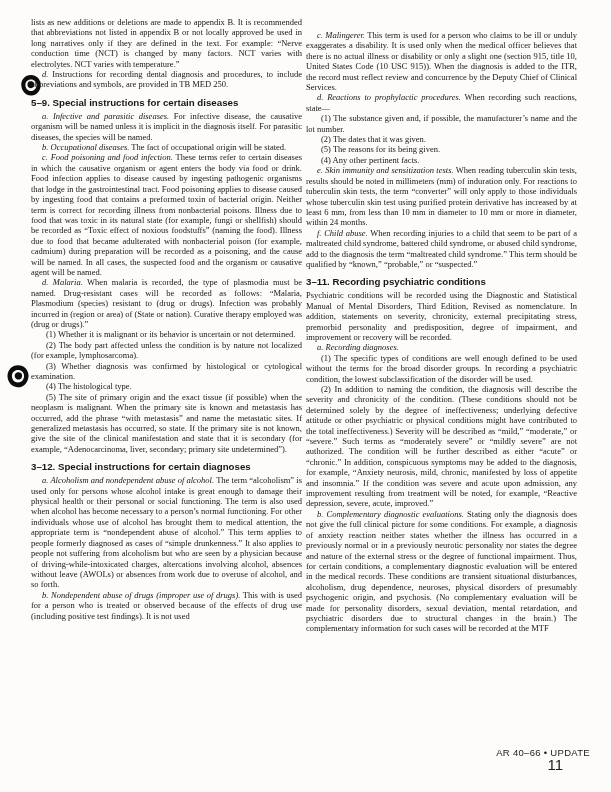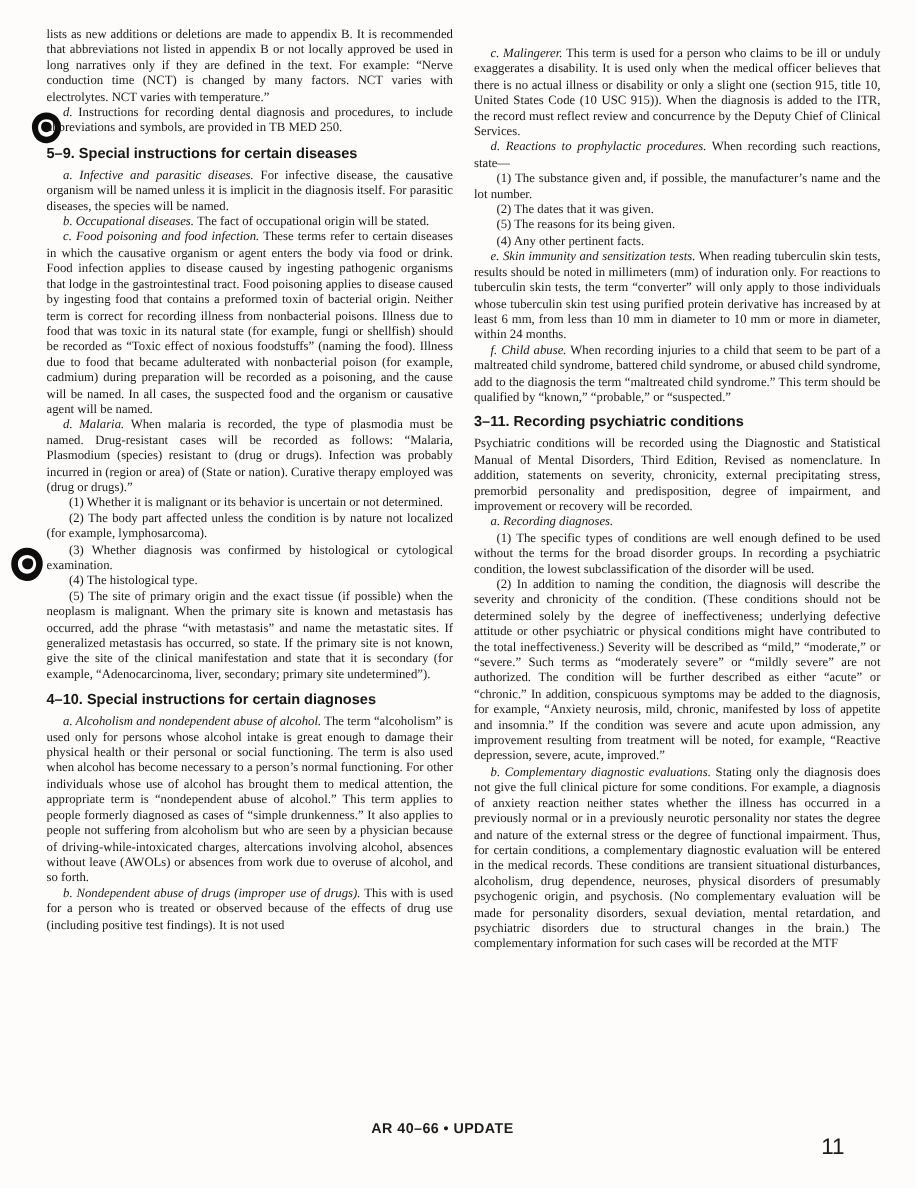--- a/index.html
+++ b/index.html
@@ -6,21 +6,21 @@
   .page {
     position:relative;
     width:611px; height:792px;
     background:#fdfcfa;
     overflow:hidden;
     font-family:"Liberation Serif", serif;
     color:#171717;
   }
   .columns {
     position:absolute; top:17px; left:31px;
-    display:flex; gap:14px;
+    display:flex; gap:4px;
   }
   .col {
     width:271px;
     font-size:8.5px;
     line-height:10.4px;
     text-align:justify;
     hyphens:auto;
     -webkit-hyphens:auto;
   }
   .col-right { margin-top:13px; }
@@ -34,25 +34,24 @@
     font-size:9.7px;
     line-height:11px;
     font-weight:700;
     margin:7px 0 3px 0;
     text-align:left;
     text-indent:0;
     hyphens:none;
   }
   .footer-docid {
     position:absolute; top:747px; left:0; width:590px;
-    text-align:center;
+    text-align:right;
     font-family:"Liberation Sans", sans-serif;
     font-size:9.5px; letter-spacing:0.3px;
     color:#1b1b1b;
-    font-weight:bold;
   }
   .footer-page {
     position:absolute; top:756px; right:48px;
     font-family:"Liberation Sans", sans-serif;
     font-size:15px; color:#1b1b1b;
   }
   .blot { position:absolute; }
   .blot-1 { left:19px; top:73px; width:24px; height:25px; }
   .blot-2 { left:5px; top:362px; width:26px; height:29px; transform:scaleX(-1); }
 </style>
@@ -82,21 +81,21 @@
       <h3 class="heading">5–9. Special instructions for certain diseases</h3>
       <p class="lettered"><span class="lead">a. Infective and parasitic diseases.</span><span> For infective disease, the causative organism will be named unless it is implicit in the diagnosis itself. For parasitic diseases, the species will be named.</span></p>
       <p class="lettered"><span class="lead">b. Occupational diseases.</span><span> The fact of occupational origin will be stated.</span></p>
       <p class="lettered"><span class="lead">c. Food poisoning and food infection.</span><span> These terms refer to certain diseases in which the causative organism or agent enters the body via food or drink. Food infection applies to disease caused by ingesting pathogenic organisms that lodge in the gastrointestinal tract. Food poisoning applies to disease caused by ingesting food that contains a preformed toxin of bacterial origin. Neither term is correct for recording illness from nonbacterial poisons. Illness due to food that was toxic in its natural state (for example, fungi or shellfish) should be recorded as “Toxic effect of noxious foodstuffs” (naming the food). Illness due to food that became adulterated with nonbacterial poison (for example, cadmium) during preparation will be recorded as a poisoning, and the cause will be named. In all cases, the suspected food and the organism or causative agent will be named.</span></p>
       <p class="lettered"><span class="lead">d. Malaria.</span><span> When malaria is recorded, the type of plasmodia must be named. Drug-resistant cases will be recorded as follows: “Malaria, Plasmodium (species) resistant to (drug or drugs). Infection was probably incurred in (region or area) of (State or nation). Curative therapy employed was (drug or drugs).”</span></p>
       <p class="item"><span>(1) Whether it is malignant or its behavior is uncertain or not determined.</span></p>
       <p class="item"><span>(2) The body part affected unless the condition is by nature not localized (for example, lymphosarcoma).</span></p>
       <p class="item"><span>(3) Whether diagnosis was confirmed by histological or cytological examination.</span></p>
       <p class="item"><span>(4) The histological type.</span></p>
       <p class="item"><span>(5) The site of primary origin and the exact tissue (if possible) when the neoplasm is malignant. When the primary site is known and metastasis has occurred, add the phrase “with metastasis” and name the metastatic sites. If generalized metastasis has occurred, so state. If the primary site is not known, give the site of the clinical manifestation and state that it is secondary (for example, “Adenocarcinoma, liver, secondary; primary site undetermined”).</span></p>
-      <h3 class="heading">4–10. Special instructions for certain diagnoses</h3>
+      <h3 class="heading">3–12. Special instructions for certain diagnoses</h3>
       <p class="lettered"><span class="lead">a. Alcoholism and nondependent abuse of alcohol.</span><span> The term “alcoholism” is used only for persons whose alcohol intake is great enough to damage their physical health or their personal or social functioning. The term is also used when alcohol has become necessary to a person’s normal functioning. For other individuals whose use of alcohol has brought them to medical attention, the appropriate term is “nondependent abuse of alcohol.” This term applies to people formerly diagnosed as cases of “simple drunkenness.” It also applies to people not suffering from alcoholism but who are seen by a physician because of driving-while-intoxicated charges, altercations involving alcohol, absences without leave (AWOLs) or absences from work due to overuse of alcohol, and so forth.</span></p>
       <p class="lettered"><span class="lead">b. Nondependent abuse of drugs (improper use of drugs).</span><span> This with is used for a person who is treated or observed because of the effects of drug use (including positive test findings). It is not used</span></p>
     </div>
 
     <div class="col col-right">
       <p class="lettered"><span class="lead">c. Malingerer.</span><span> This term is used for a person who claims to be ill or unduly exaggerates a disability. It is used only when the medical officer believes that there is no actual illness or disability or only a slight one (section 915, title 10, United States Code (10 USC 915)). When the diagnosis is added to the ITR, the record must reflect review and concurrence by the Deputy Chief of Clinical Services.</span></p>
       <p class="lettered"><span class="lead">d. Reactions to prophylactic procedures.</span><span> When recording such reactions, state—</span></p>
       <p class="item"><span>(1) The substance given and, if possible, the manufacturer’s name and the lot number.</span></p>
       <p class="item"><span>(2) The dates that it was given.</span></p>
       <p class="item"><span>(5) The reasons for its being given.</span></p>

